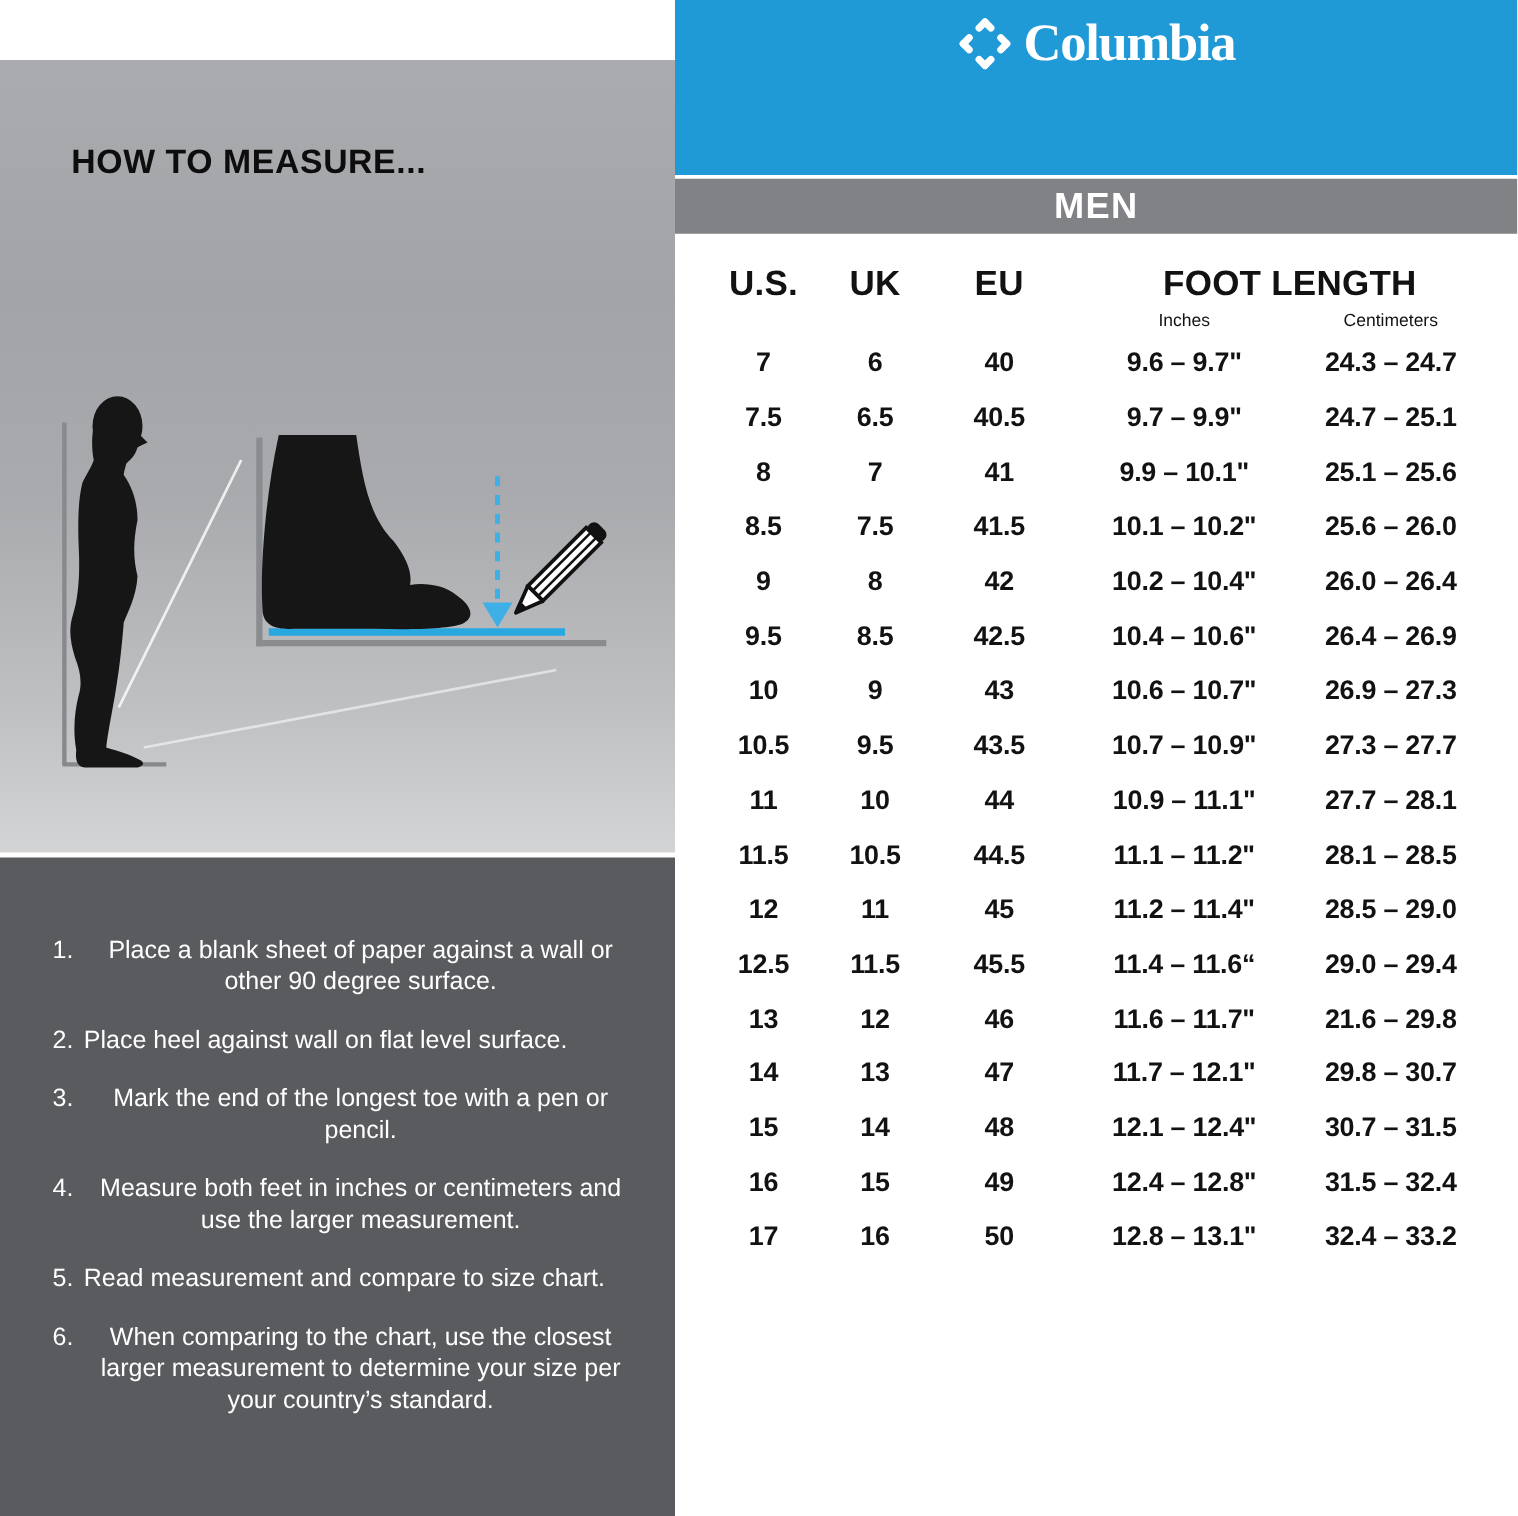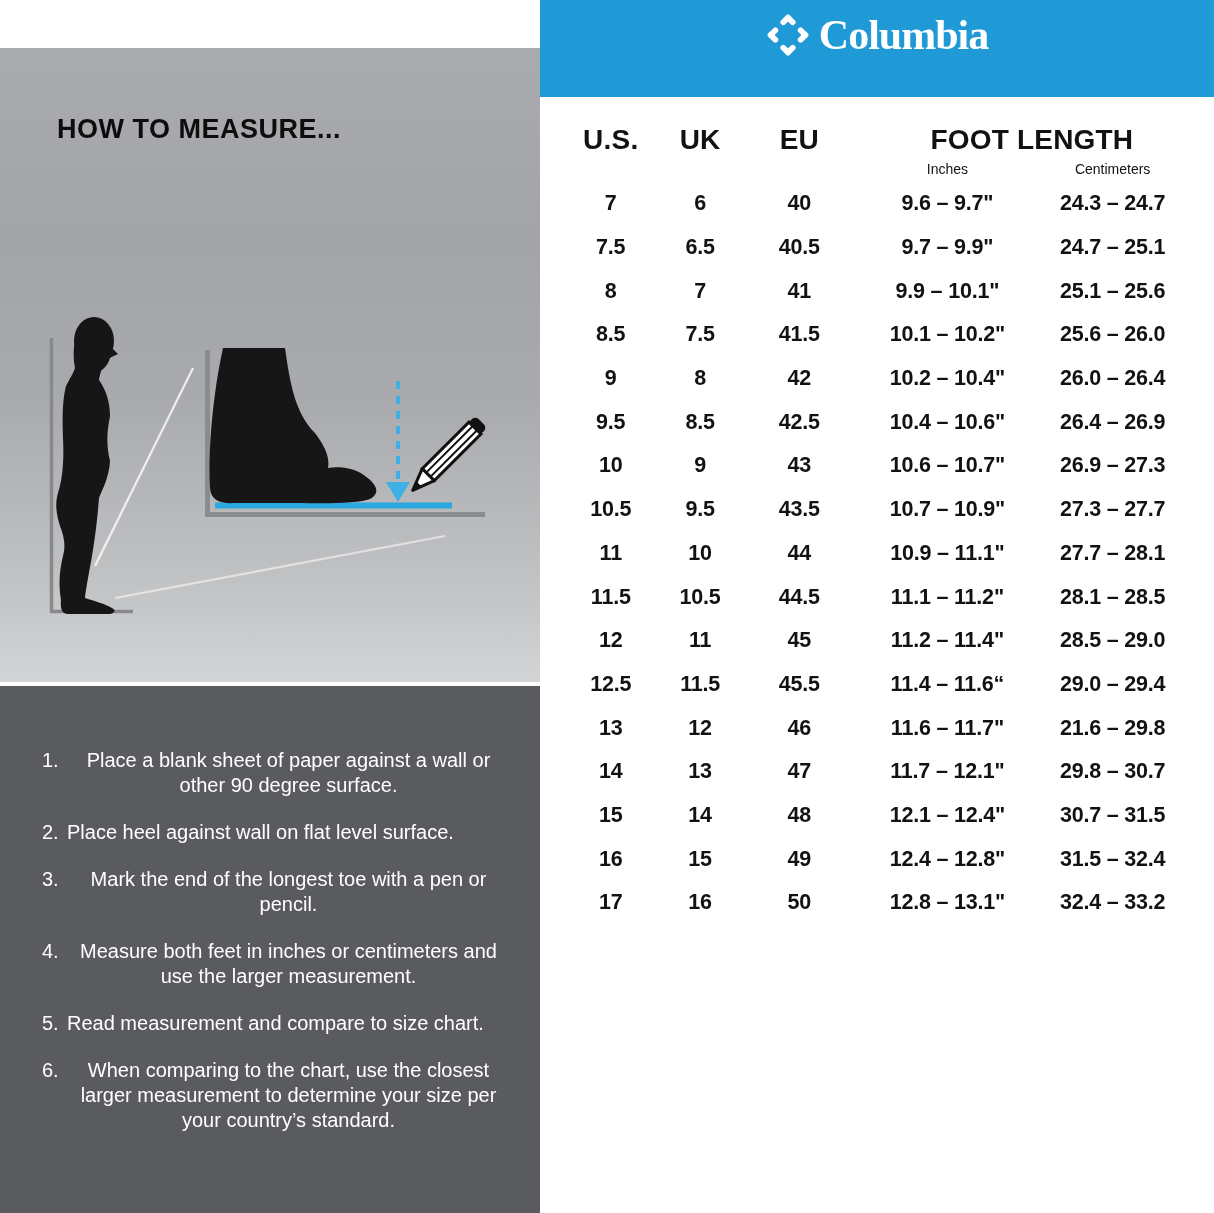--- a/index.html
+++ b/index.html
@@ -20,21 +20,21 @@
   }
   .panel-divider { height:4px; background:#ffffff; }
   .left-bottom { flex:1; background:#5a5b5e; padding:62px 30px 0 42px; }
   .steps { list-style:none; }
   .step { display:flex; margin-bottom:22px; color:#fff; font-size:20px; line-height:25px; }
   .step .num { min-width:25px; flex:0 0 25px; }
   .step .txt { max-width:445px;text-align:center; }
 
   
   .right { width:674px; height:1213px; display:flex; flex-direction:column; background:#fff; }
-  .blue-header { height:97px; background:#1f9ad6; color:#fff; text-align:center; }
+  .blue-header { height:140px; background:#1f9ad6; color:#fff; text-align:center; }
   .brand-row { display:flex; justify-content:center; align-items:center; gap:9px; padding-top:12px; height:58px; }
   .brand-mark { width:44px; height:46px; }
   .brand-name { font-family:"Liberation Serif", serif; font-weight:bold; font-size:42px; letter-spacing:-1px; }
   .chart-title { margin-top:6px; font-size:29px; font-weight:bold; letter-spacing:.5px; }
   .white-line { height:3px; background:#fff; }
   .men-bar { height:44px; background:#808285; color:#fff; font-size:29px; font-weight:bold;
              letter-spacing:1px; display:flex; align-items:center; justify-content:center; }
 
   .table-wrap { flex:1; padding:24px 2.5% 0 2%; color:#121212; }
   .tgrid { display:grid; grid-template-columns:17.8% 9.95% 20.9% 25.1% 26.25%; align-items:center; }
@@ -180,20 +180,21 @@
               <rect x="7.5" y="7.5" width="6.2" height="13.5" rx="3.1"></rect>
             </g>
           </g>
         </svg>
         <span class="brand-name">Columbia</span>
       </div>
     </header>
 
     <div class="white-line"></div>
 
+    <div class="men-bar">MEN</div>
 
     <div class="table-wrap">
       <div class="tgrid thead">
         <span>U.S.</span>
         <span>UK</span>
         <span>EU</span>
         <span class="span2">FOOT LENGTH</span>
       </div>
       <div class="tgrid tsub">
         <span class="sub-in">Inches</span>

